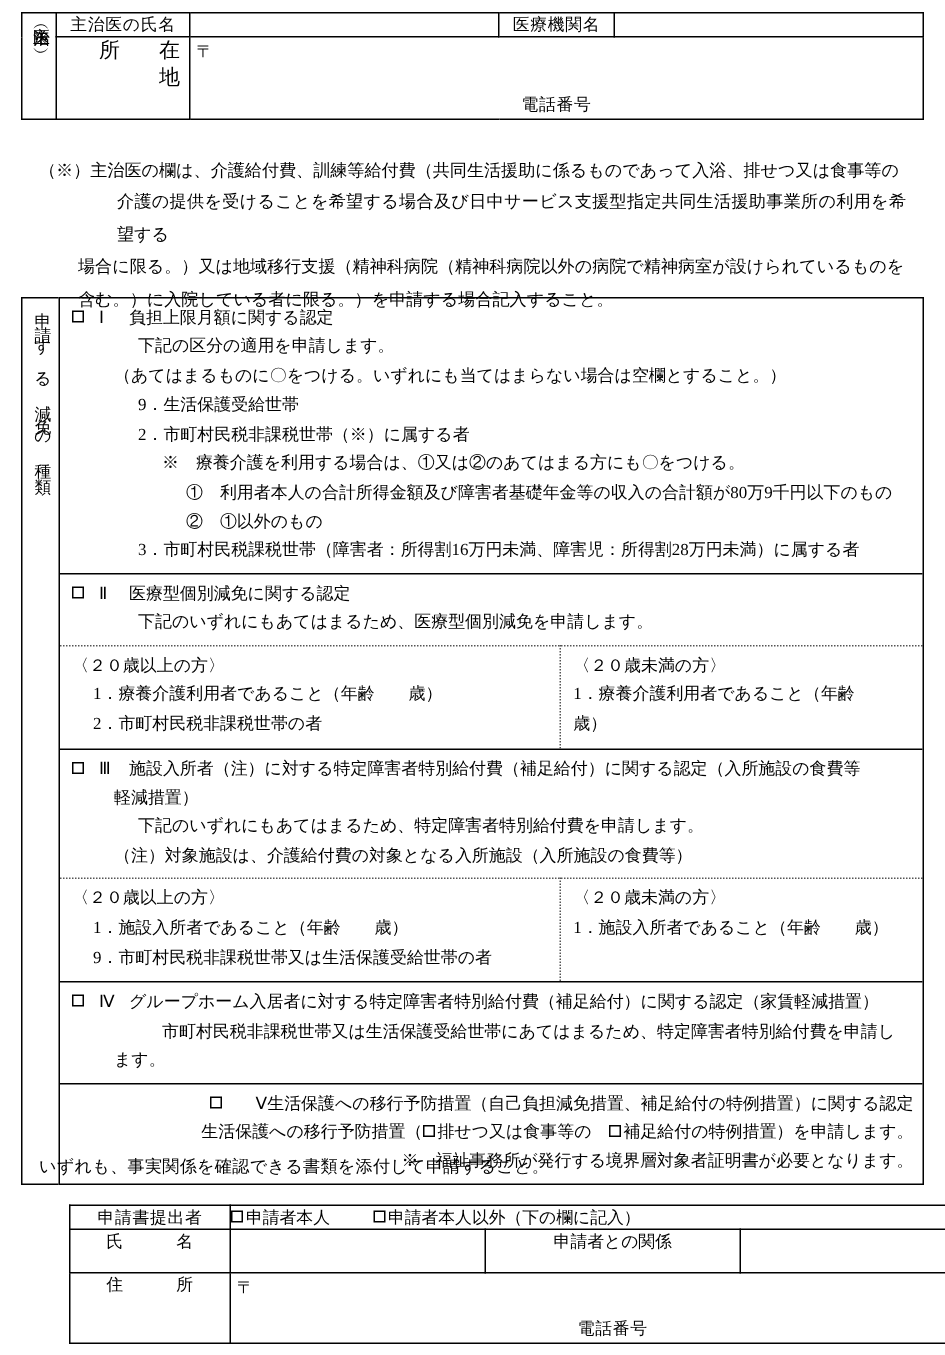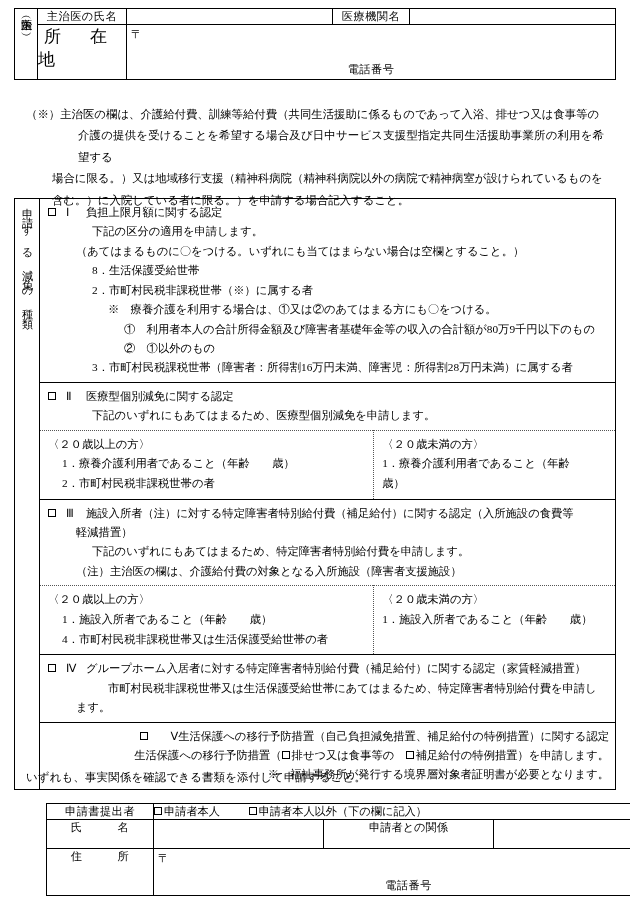--- a/index.html
+++ b/index.html
@@ -68,25 +68,25 @@
     width: 76px;
     text-align: center;
     vertical-align: middle;
     font-size: 11.2px;
     padding: 5px 0;
     letter-spacing: 0.5px;
   }
   .blank-cell { }
   .addr-lbl {
     width: 88px;
-    text-align: left;
+    text-align: right;
     vertical-align: middle;
     letter-spacing: 6px;
     text-indent: 6px;
-    font-size: 17px;
+    font-size: 14px;
   }
   .addr-body {
     height: 54px;
     position: relative;
   }
   .addr-body .zip {
     position: absolute;
     left: 4px;
     top: 2px;
     font-size: 11.2px;
@@ -309,21 +309,21 @@
           </td>
           <td class="sectioncol">
 
             <div class="section">
               <div class="sec-head">
                 <span class="row1">
                   <span class="cbx"></span><span class="rnum">Ⅰ</span><span>負担上限月額に関する認定</span>
                 </span>
                 <span class="ind3">下記の区分の適用を申請します。</span>
                 <span class="ind2">（あてはまるものに〇をつける。いずれにも当てはまらない場合は空欄とすること。）</span>
-                <span class="ind3">8．生活保護受給世帯</span>
+                <span class="ind3">9．生活保護受給世帯</span>
                 <span class="ind3">2．市町村民税非課税世帯（※）に属する者</span>
                 <span class="ind4">※　療養介護を利用する場合は、①又は②のあてはまる方にも〇をつける。</span>
                 <span class="ind5">①　利用者本人の合計所得金額及び障害者基礎年金等の収入の合計額が80万9千円以下のもの</span>
                 <span class="ind5">②　①以外のもの</span>
                 <span class="ind3">3．市町村民税課税世帯（障害者：所得割16万円未満、障害児：所得割28万円未満）に属する者</span>
               </div>
             </div>
 
             <div class="section">
               <div class="sec-head">
@@ -349,29 +349,29 @@
               </table>
             </div>
 
             <div class="section">
               <div class="sec-head">
                 <span class="row1">
                   <span class="cbx"></span><span class="rnum">Ⅲ</span><span>施設入所者（注）に対する特定障害者特別給付費（補足給付）に関する認定（入所施設の食費等</span>
                 </span>
                 <span class="ind2">軽減措置）</span>
                 <span class="ind3">下記のいずれにもあてはまるため、特定障害者特別給付費を申請します。</span>
-                <span class="ind2">（注）主治医の欄は、介護給付費の対象となる入所施設（障害者支援施設）</span>
+                <span class="ind2">（注）対象施設は、介護給付費の対象となる入所施設（入所施設の食費等）</span>
               </div>
               <table class="agesplit">
                 <tbody>
                   <tr>
                     <td class="left">
                       <span class="age-head">〈２０歳以上の方〉</span>
                       <span class="age-item">1．施設入所者であること（年齢　　歳）</span>
-                      <span class="age-item">4．市町村民税非課税世帯又は生活保護受給世帯の者</span>
+                      <span class="age-item">9．市町村民税非課税世帯又は生活保護受給世帯の者</span>
                     </td>
                     <td>
                       <span class="age-head">〈２０歳未満の方〉</span>
                       <span class="age-item" style="padding-left:0;">1．施設入所者であること（年齢　　歳）</span>
                     </td>
                   </tr>
                 </tbody>
               </table>
             </div>
 

